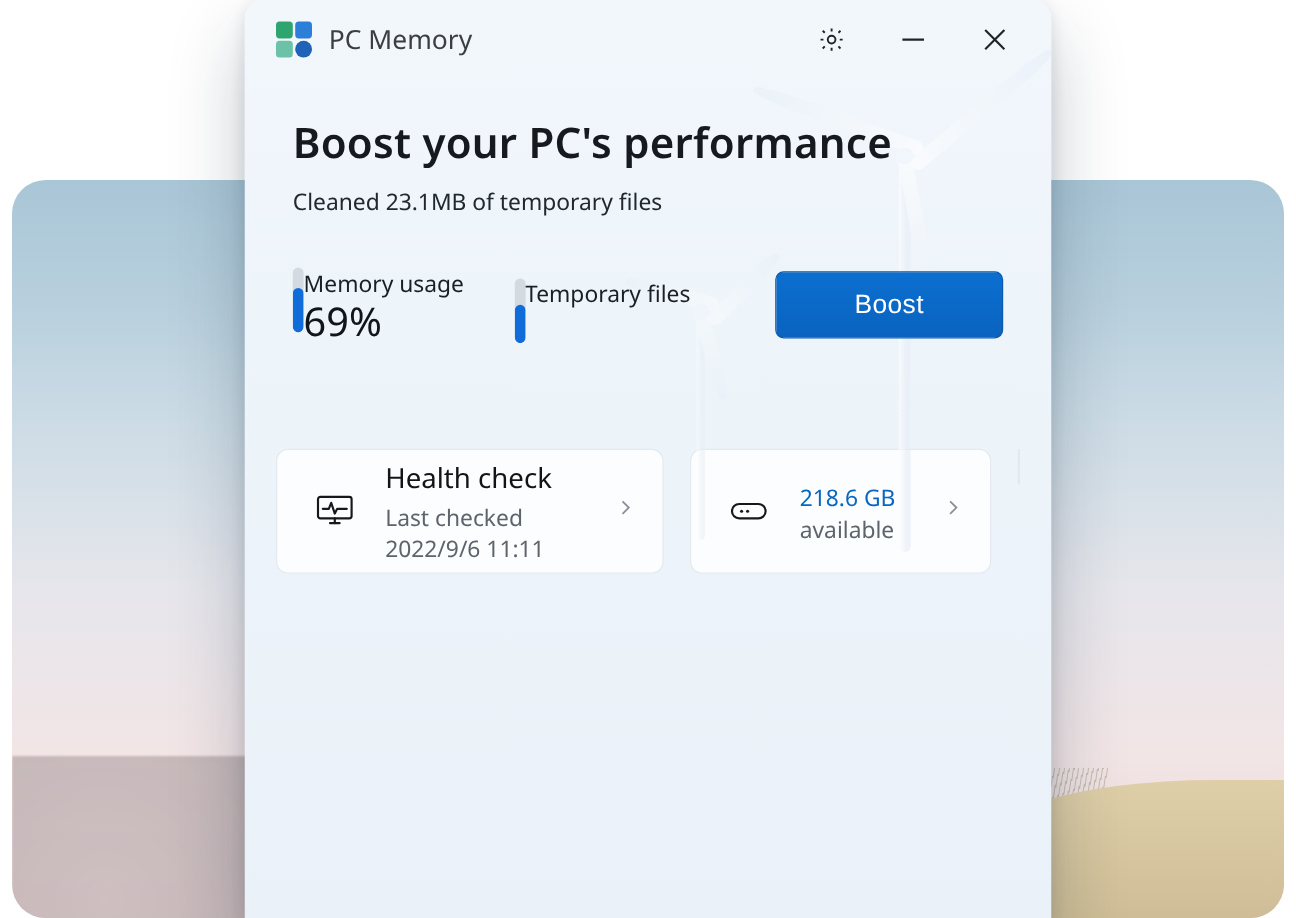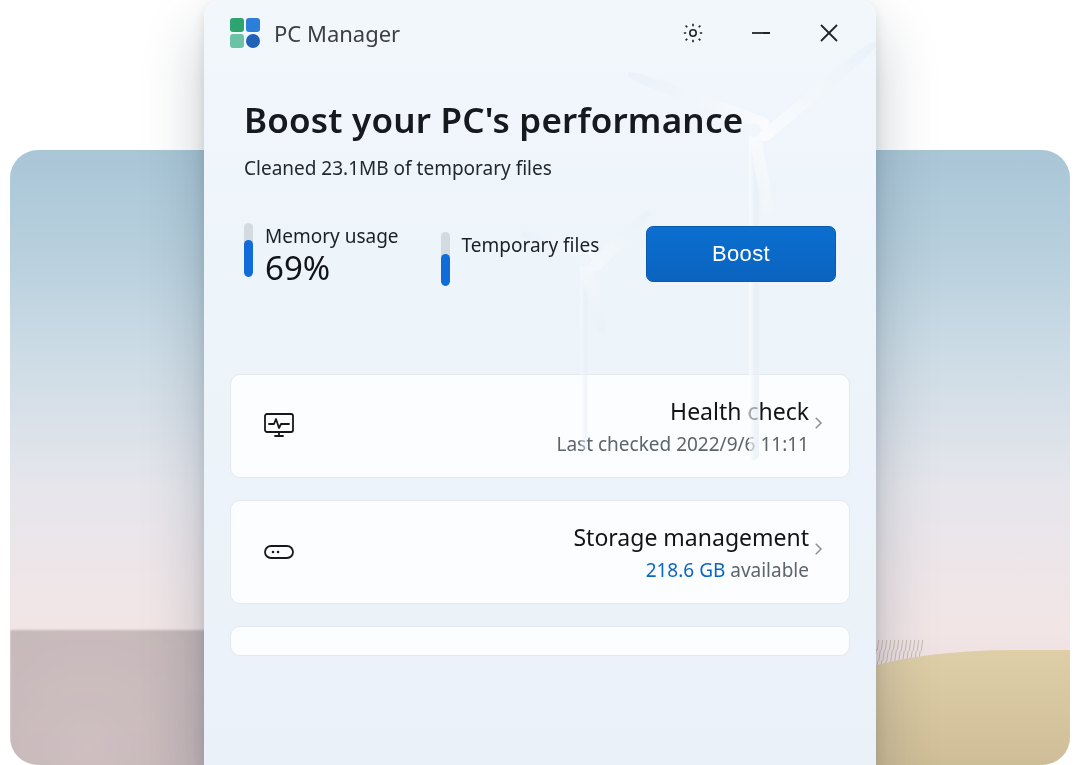--- a/index.html
+++ b/index.html
@@ -119,21 +119,21 @@
   
   .hero { padding: 30px 40px 0 40px; position:relative; }
   .hero h1{ font-size:35px; font-weight:600; color:#16191d; letter-spacing:.2px; }
   .hero .sub{ margin-top:12px; font-size:19px; color:#222831; }
 
   .stats {
     margin-top: 42px;
     display:flex; align-items:flex-end; gap: 42px;
     position:relative;
   }
-  .stat { display:flex; align-items:flex-start; gap:12px; }
+  .stat { display:flex; align-items:flex-start; gap:0; }
   .vbar {
     width:9px; height:54px; border-radius:5px;
     background: #d3dae2;
     position:relative; overflow:hidden;
   }
   .vbar .fill{
     position:absolute; left:0; right:0; bottom:0;
     background:#0f6cd8;
     border-radius:5px;
   }
@@ -145,21 +145,21 @@
     background:#0a66c2;
     background: linear-gradient(180deg,#0b6fd0,#0a63bf);
     border:1px solid #0a5aad;
     color:#fff; font-size:22px; letter-spacing:.3px;
     border-radius:7px;
     align-self:center;
     cursor:pointer;
   }
 
   
-  .cards{ margin-top: 88px; padding: 0 26px; display:flex; flex-direction:column; gap:22px;text-align:right;}
+  .cards{ margin-top: 88px; padding: 0 26px; display:flex; flex-direction:row; gap:22px;}
   .card{
     background:#fcfdfe;
     border:1px solid #e4e9ef;
     border-radius:10px;
     height:104px;
     display:flex; align-items:center;
     padding: 0 22px 0 26px;
     cursor:pointer;
   }
   .card .ic{ width:44px; display:flex; justify-content:center; color:#15181c;}
@@ -198,21 +198,21 @@
     <div class="hub"></div>
   </div>
 
   <div class="titlebar">
     <div class="logo-tile">
       <span class="a"></span>
         <span class="b"></span>
         <span class="c"></span>
         <span class="d"></span>
     </div>
-    <div class="title">PC Manager</div>
+    <div class="title">PC Memory</div>
     <div class="spacer"></div>
     <button class="win-btn" aria-label="Settings">
       <span>
         <svg viewBox="0 0 24 24" fill="none" stroke="currentColor" stroke-width="1.6">
           <circle cx="12" cy="12" r="3.2"></circle>
           <path d="M12 2.8v2.4M12 18.8v2.4M4.6 4.6l1.7 1.7M17.7 17.7l1.7 1.7M2.8 12h2.4M18.8 12h2.4M4.6 19.4l1.7-1.7M17.7 6.3l1.7-1.7"></path>
         </svg>
       </span>
     </button>
     <button class="win-btn" aria-label="Minimize">
@@ -284,21 +284,20 @@
 
     <div class="card">
       <div class="ic">
         <svg viewBox="0 0 36 36" fill="none" stroke="currentColor" stroke-width="1.8" stroke-linecap="round">
           <rect x="4" y="12" width="28" height="12" rx="6"></rect>
           <circle cx="12" cy="18" r="1.3" fill="currentColor" stroke="none"></circle>
           <circle cx="17" cy="18" r="1.3" fill="currentColor" stroke="none"></circle>
         </svg>
       </div>
       <div class="body">
-        <div class="title2">Storage management</div>
         <div class="line2">
           <span class="strong">218.6 GB</span><span> available</span>
         </div>
       </div>
       <div class="chev">
         <svg viewBox="0 0 24 24" fill="none" stroke="currentColor" stroke-width="2">
             <polyline points="9 5 16 12 9 19"></polyline>
           </svg>
       </div>
     </div>

